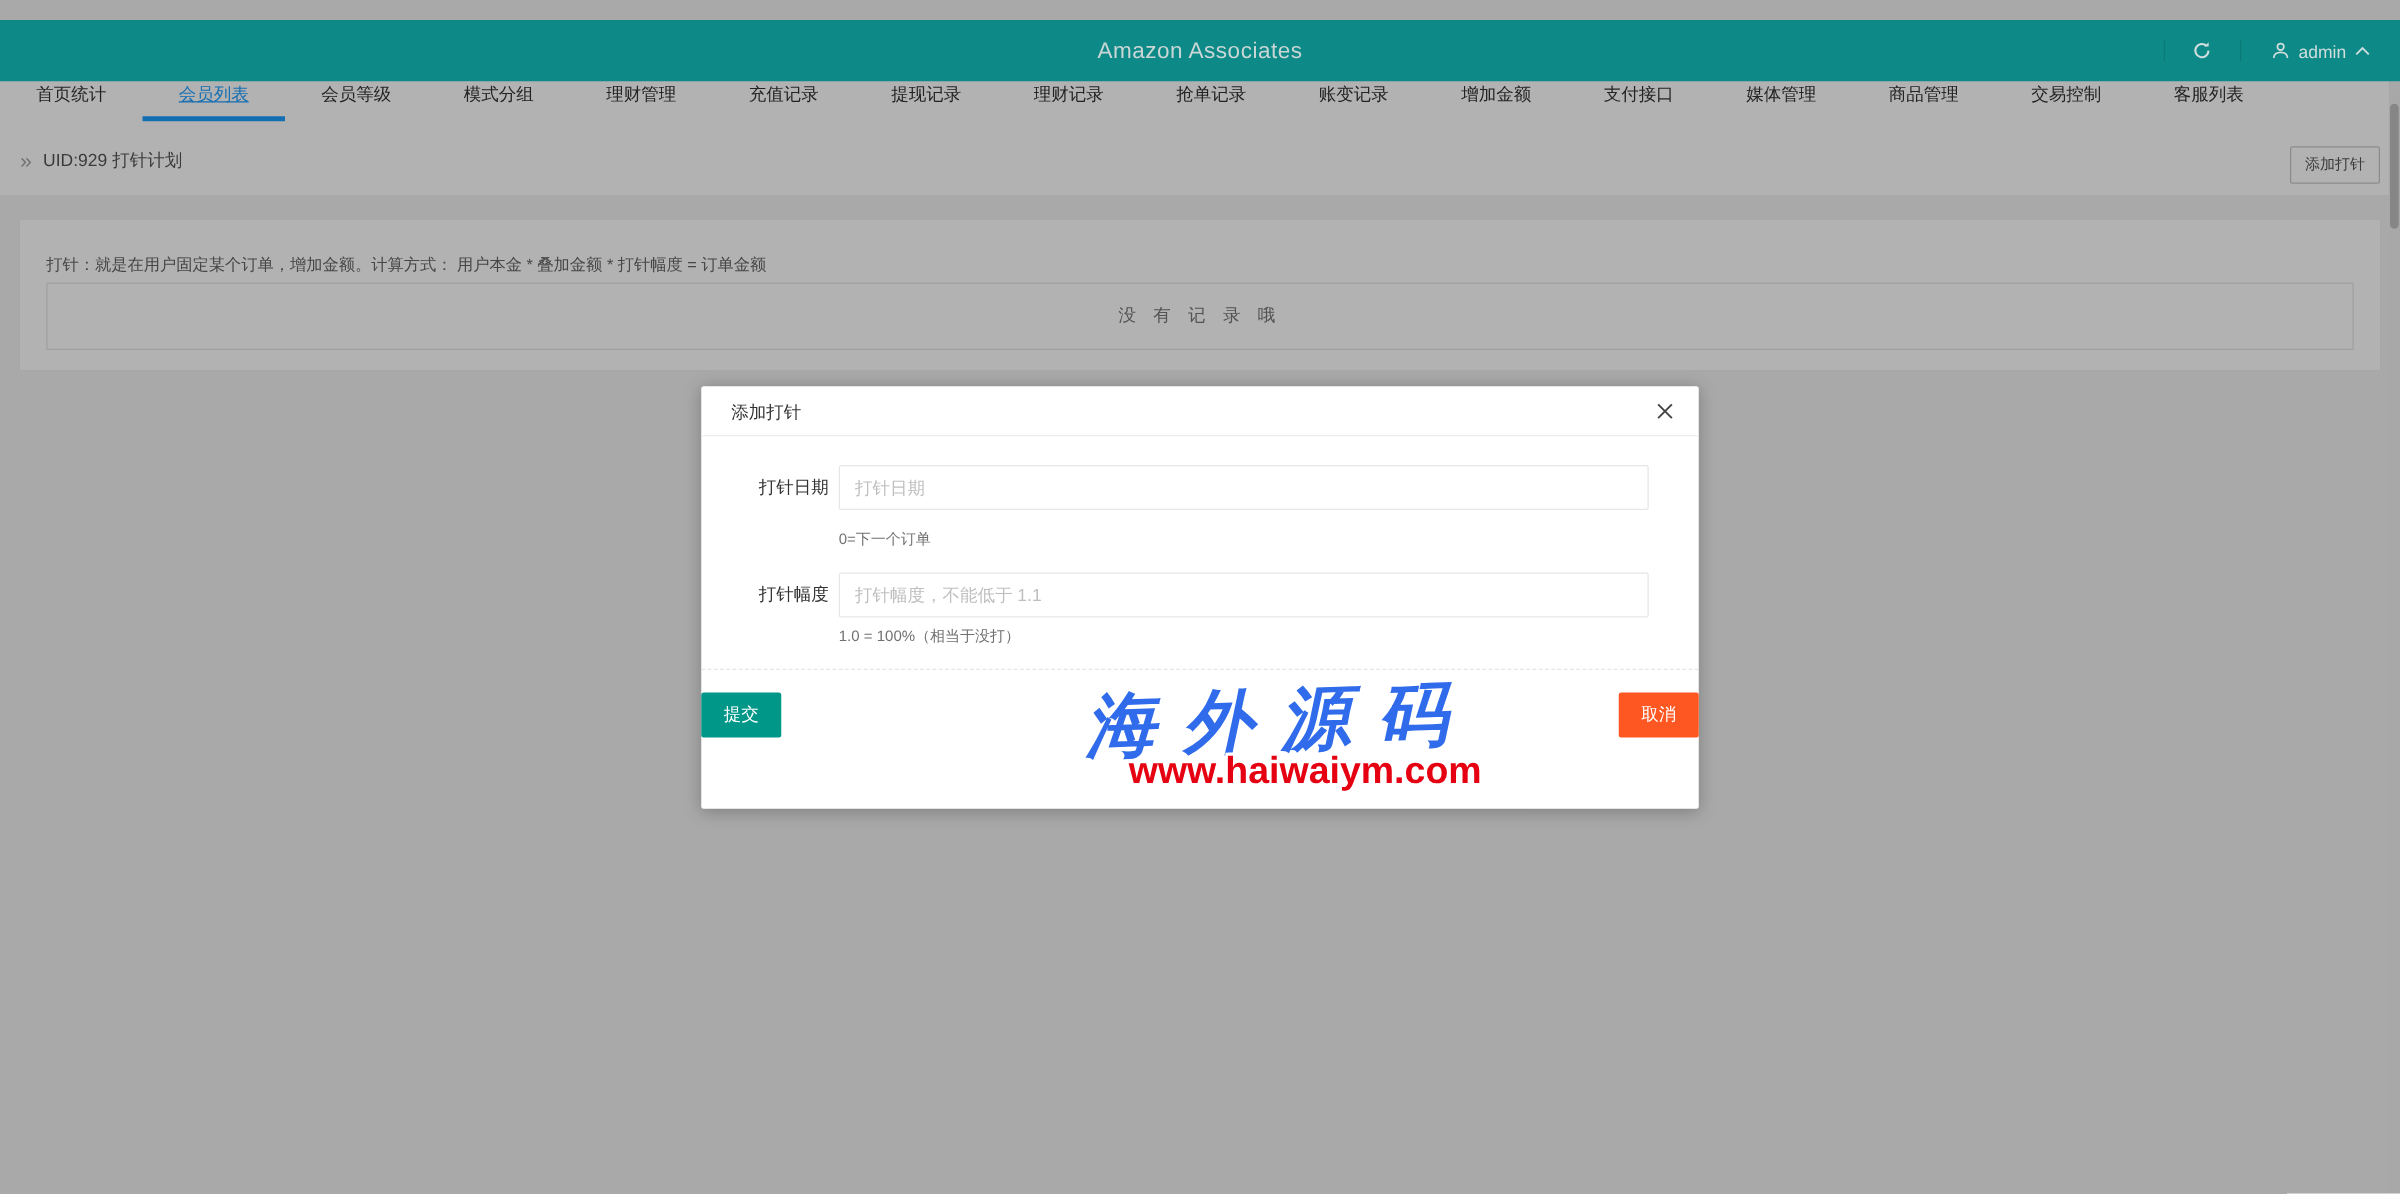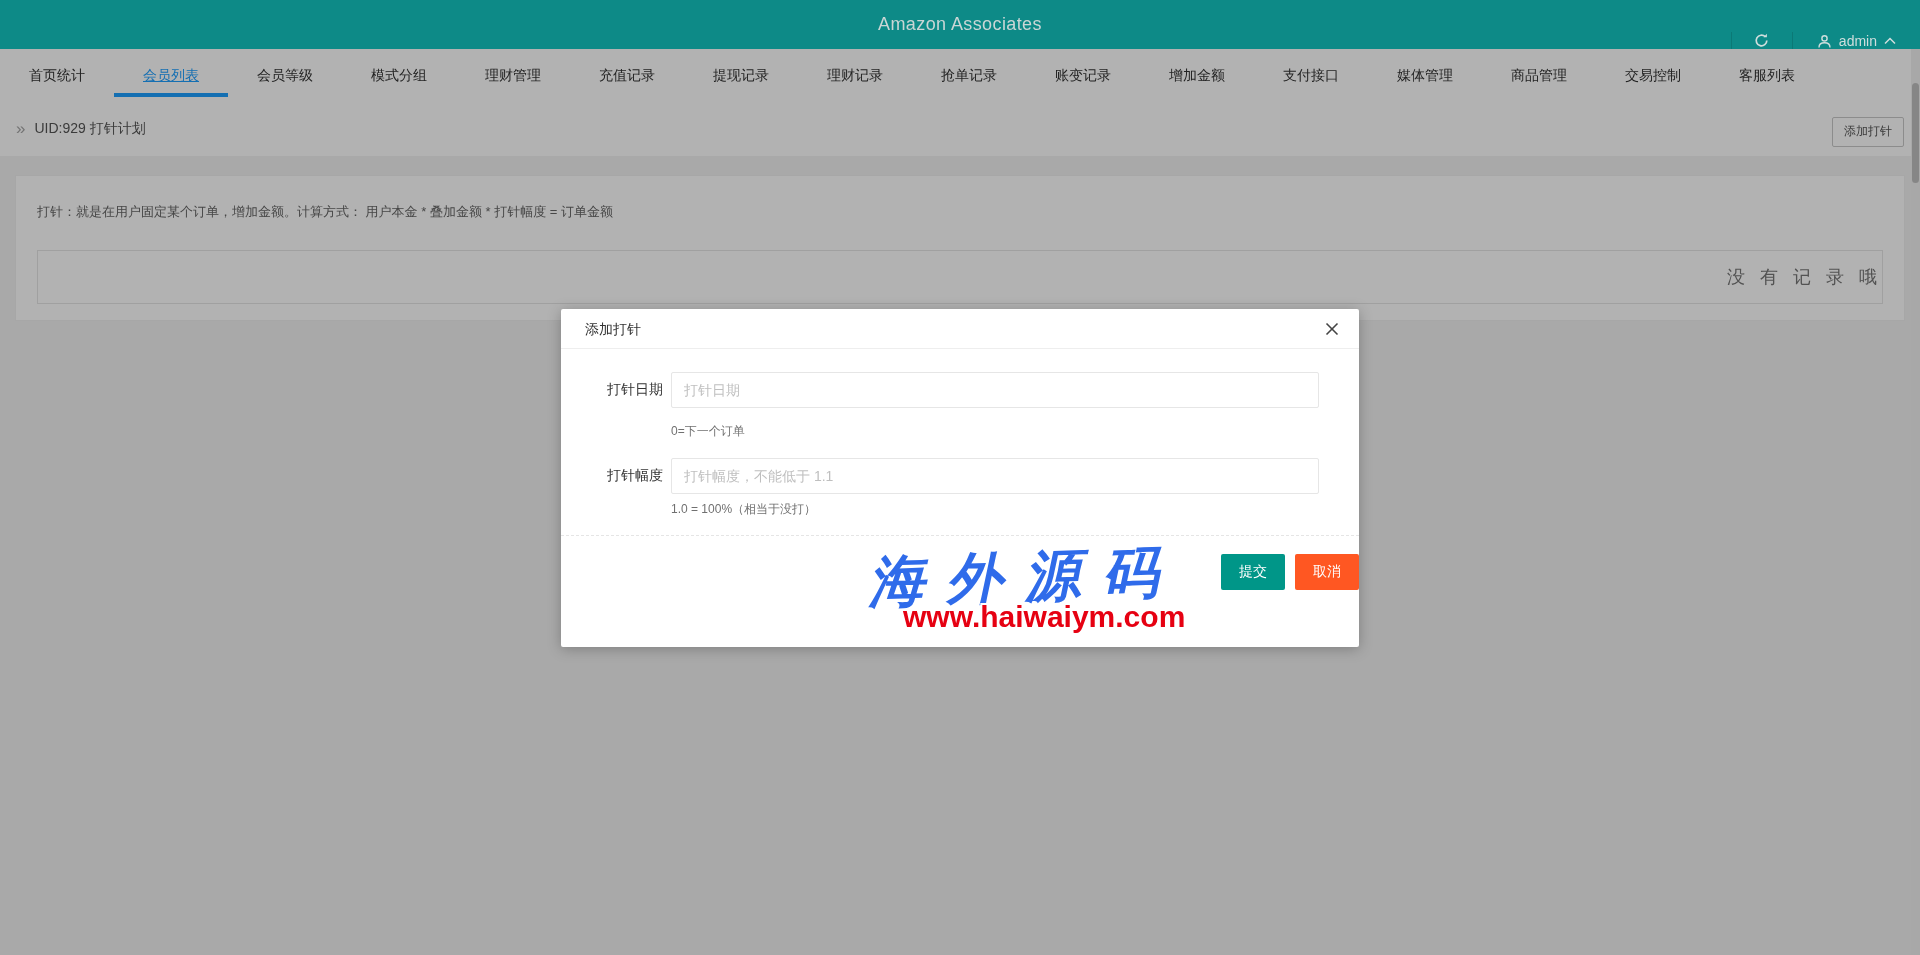--- a/index.html
+++ b/index.html
@@ -4,24 +4,24 @@
 <style>
   * { margin:0; padding:0; box-sizing:border-box; }
   html,body { width:1920px; height:955px; }
   body { font-family:"Liberation Sans","DejaVu Sans",sans-serif; }
   .screen { position:relative; width:1920px; height:955px; background:#f2f2f2; overflow:hidden; }
 
   
   .overlay { position:absolute; inset:0; background:rgba(0,0,0,0.30); z-index:50; }
 
   
-  .header { position:absolute; top:0; left:0; right:0; height:49px; background:#0d8a87; z-index:100; }
+  .header { position:absolute; top:16px; left:0; right:0; height:49px; background:#0d8a87; z-index:100; }
   .header-title { position:absolute; left:0; right:0; top:0; height:49px; line-height:49px;
     text-align:center; color:#c9d6d5; font-size:18px; letter-spacing:.4px; }
-  .header-right { position:absolute; right:0; top:0; height:49px; display:flex; align-items:flex-end; }
+  .header-right { position:absolute; right:0; top:0; height:49px; display:flex; align-items:center; }
   .header-refresh { width:62px; display:flex; align-items:center; justify-content:center;
     border-left:1px solid rgba(0,0,0,0.12); border-right:1px solid rgba(0,0,0,0.12); cursor:pointer; }
   .header-user { display:flex; align-items:center; gap:7px; padding:0 24px; color:#cfdedd; font-size:14px; cursor:pointer; }
 
   
   .tabs { position:absolute; top:49px; left:0; right:0; height:52px; background:#fff; display:flex; z-index:10; }
   .tab { position:relative; padding:0 29px; line-height:52px; font-size:14px; color:#333; cursor:pointer; white-space:nowrap; }
   .tab.active { color:#1e9fff;text-decoration:underline; }
   .tab.active::after { content:""; position:absolute; left:0; right:0; bottom:4px; height:4px; background:#1e9fff; }
 
@@ -30,22 +30,22 @@
     display:flex; align-items:center; padding:0 16px; z-index:10; }
   .crumb-chevron { color:#a6a6a6; font-size:17px; margin-right:9px; }
   .crumb-title { color:#555; font-size:14px; }
   .crumb-add-btn { margin-left:auto; margin-top:6px; height:30px; padding:0 11px; background:#fff;
     border:1px solid #c9c9c9; border-radius:2px; color:#555; font-size:12px; cursor:pointer; }
 
   
   .content { position:absolute; top:156px; left:0; right:0; bottom:0; background:#f2f2f2; z-index:5; }
   .card { margin:19px 15px 0 15px; background:#fff; border:1px solid #f0f0f0; padding:27px 21px 16px 21px; }
   .card-notice { color:#666; font-size:13px; line-height:18px; }
-  .empty-box { margin-top:29px; height:54px; border:1px solid #e6e6e6; display:flex; align-items:center;
-    justify-content:flex-end; color:#777; font-size:18px; letter-spacing:5px; }
+  .empty-box { margin-top:5px; height:54px; border:1px solid #e6e6e6; display:flex; align-items:center;
+    justify-content:center; color:#777; font-size:14px; letter-spacing:5px; }
 
   
   .scrollbar { position:absolute; top:49px; right:0; bottom:0; width:9px; background:#f1f1f1; z-index:20; }
   .scrollbar-thumb { position:absolute; top:34px; left:1px; width:7px; height:100px; background:#c1c1c1; border-radius:4px; }
 
   
   .modal { position:absolute; left:561px; top:309px; width:798px; height:338px; background:#fff;
     border-radius:2px; box-shadow:0 2px 14px rgba(0,0,0,0.25); z-index:200; }
   .modal-header { position:relative; height:40px; line-height:40px; padding:0 24px;
     border-bottom:1px solid #eee; font-size:14px; color:#333; }
@@ -55,21 +55,21 @@
   .form-field { margin-bottom:16px; }
   .form-row { display:flex; align-items:center; }
   .form-label { width:110px; flex-shrink:0; text-align:right; padding-right:8px; font-size:14px; color:#333; }
   .input-wrap { flex:1; }
   .form-input { width:100%; height:36px; border:1px solid #e6e6e6; border-radius:2px; padding:0 12px;
     font-size:14px; color:#333; outline:none; font-family:inherit; }
   .form-input::placeholder { color:#bfbfbf; }
   .form-hint { margin:8px 0 20px 110px; font-size:12px; color:#707070; line-height:14px; }
   .form-field:last-child .form-hint { margin-bottom:16px; }
   .modal-sep { border:none; border-top:1px dashed #e5e5e5; margin-top:19px; }
-  .modal-footer { display:flex; justify-content:flex-end; gap:10px; padding-top:18px; }
+  .modal-footer { display:flex; justify-content:space-between; gap:10px; padding-top:18px; }
   .btn { height:36px; padding:0 18px; border:none; border-radius:2px; color:#fff; font-size:14px;
     cursor:pointer; font-family:inherit; }
   .btn-submit { background:#009688; }
   .btn-cancel { background:#ff5722; }
 
   
   .watermark { position:absolute; inset:0; z-index:300; pointer-events:none; }
   .wm-cn { position:absolute; left:868px; top:544px; font-family:"DejaVu Serif","Liberation Serif",serif;
     font-style:italic; font-weight:bold; font-size:56px; line-height:64px; letter-spacing:22px;
     color:#2f6bea; transform:rotate(-2deg); white-space:nowrap; }

